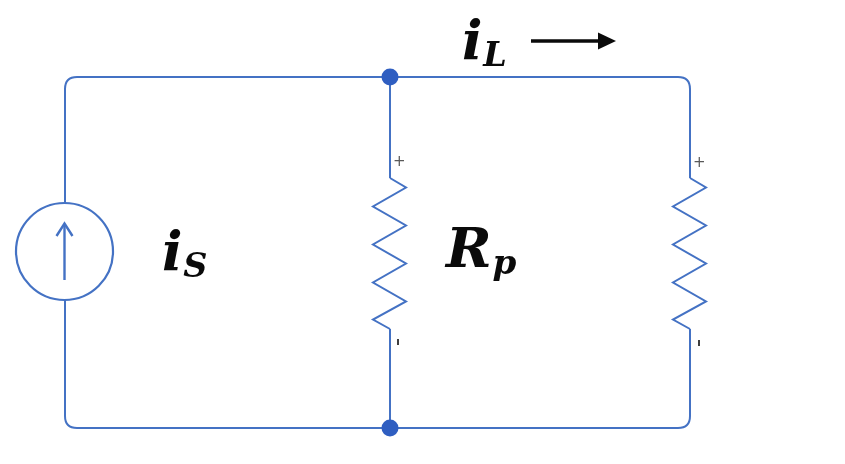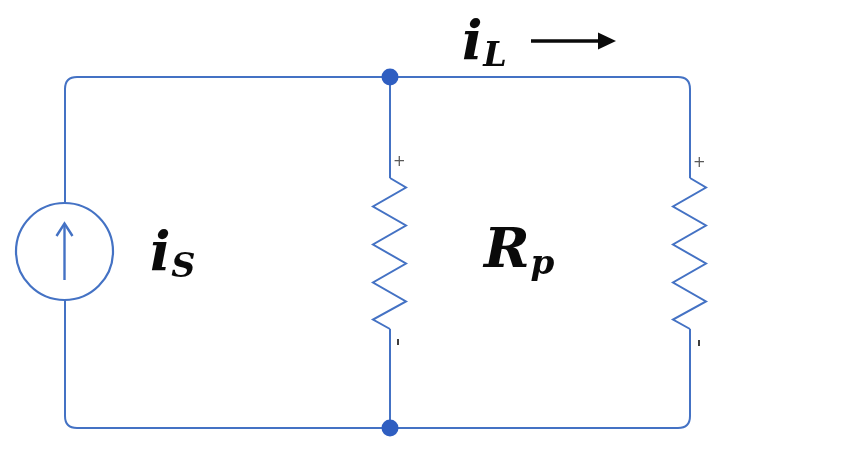--- a/index.html
+++ b/index.html
@@ -88,25 +88,25 @@
     <circle cx="390" cy="428" r="8.5" style="fill:var(--color-junction)"></circle>
 
     <line x1="531" y1="41" x2="599" y2="41" style="stroke:var(--color-text)" stroke-width="3.6"></line>
     <polygon points="598,32.5 616,41 598,49.5" style="fill:var(--color-text)"></polygon>
   </svg>
 
   <div class="clabel size-54" style="left:462px; top:13px;">
     <span>i</span><span class="sub">L</span>
   </div>
 
-  <div class="clabel size-54" style="left:150px; top:224px;">
+  <div class="clabel size-54" style="left:162px; top:224px;">
     <span>i</span><span class="sub">S</span>
   </div>
 
-  <div class="clabel size-55" style="left:484px; top:220px;">
+  <div class="clabel size-55" style="left:446px; top:220px;">
     <span>R</span><span class="sub">p</span>
   </div>
 
 
   <div class="plus-mark" style="left:393px; top:154px;">+</div>
   <div class="plus-mark" style="left:693px; top:155px;">+</div>
 
   <div class="minus-tick" style="left:397px; top:339px;"></div>
   <div class="minus-tick" style="left:698px; top:340px;"></div>
 

